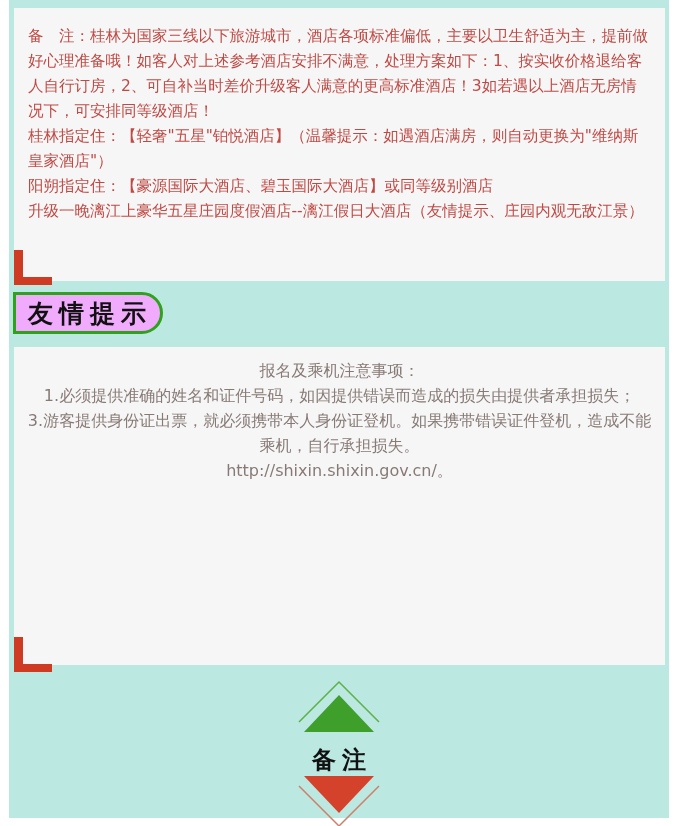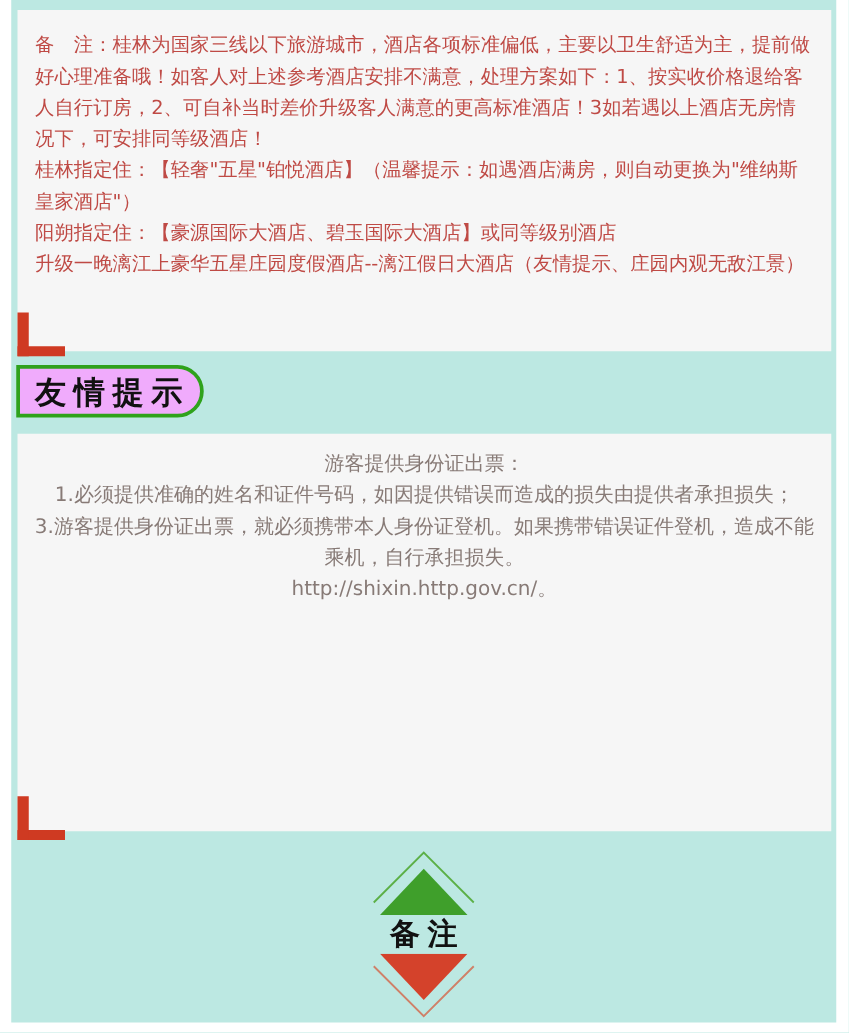--- a/index.html
+++ b/index.html
@@ -58,45 +58,45 @@
     white-space:nowrap;
   }
   .footer-marker{
     position:absolute;left:0;top:680px;width:660px;
     display:flex;flex-direction:column;align-items:center;
   }
   .arrow-svg{display:block;width:84px;height:52px;}
   .marker-label{
     font-size:24px;font-weight:bold;color:#111111;
     letter-spacing:6px;text-indent:6px;
-    margin:3px 0 4px;line-height:24px;
+    margin:16px 0 4px;line-height:24px;
   }
 </style>
 </head>
 <body>
 
 <div class="teal-panel">
 
   <section class="card card-top">
     <p>备　注：桂林为国家三线以下旅游城市，酒店各项标准偏低，主要以卫生舒适为主，提前做好心理准备哦！如客人对上述参考酒店安排不满意，处理方案如下：1、按实收价格退给客人自行订房，2、可自补当时差价升级客人满意的更高标准酒店！3如若遇以上酒店无房情况下，可安排同等级酒店！</p>
     <p>桂林指定住：【轻奢"五星"铂悦酒店】（温馨提示：如遇酒店满房，则自动更换为"维纳斯皇家酒店"）</p>
     <p>阳朔指定住：【豪源国际大酒店、碧玉国际大酒店】或同等级别酒店</p>
     <p>升级一晚漓江上豪华五星庄园度假酒店--漓江假日大酒店（友情提示、庄园内观无敌江景）</p>
     <div class="corner-bracket"></div>
   </section>
 
   <div class="badge">
     <span class="badge-label">友情提示</span>
   </div>
 
   <section class="card card-notice">
-    <p>游客提供身份证出票：</p>
+    <p>报名及乘机注意事项：</p>
     <p>1.必须提供准确的姓名和证件号码，如因提供错误而造成的损失由提供者承担损失；</p>
     <p>3.游客提供身份证出票，就必须携带本人身份证登机。如果携带错误证件登机，造成不能乘机，自行承担损失。</p>
-    <p>http://shixin.http.gov.cn/。</p>
+    <p>http://shixin.shixin.gov.cn/。</p>
     <div class="corner-bracket"></div>
   </section>
 
   <div class="footer-marker">
     <svg class="arrow-svg" viewBox="0 0 84 52" xmlns="http://www.w3.org/2000/svg">
       <polyline points="2,42 42,2 82,42" fill="none" stroke-width="1.5" stroke="#5cb047"></polyline>
       <polygon points="42,15 7,52 77,52" fill="#3f9f2b"></polygon>
     </svg>
     <div class="marker-label">备注</div>
     <svg class="arrow-svg" viewBox="0 0 84 52" xmlns="http://www.w3.org/2000/svg">

